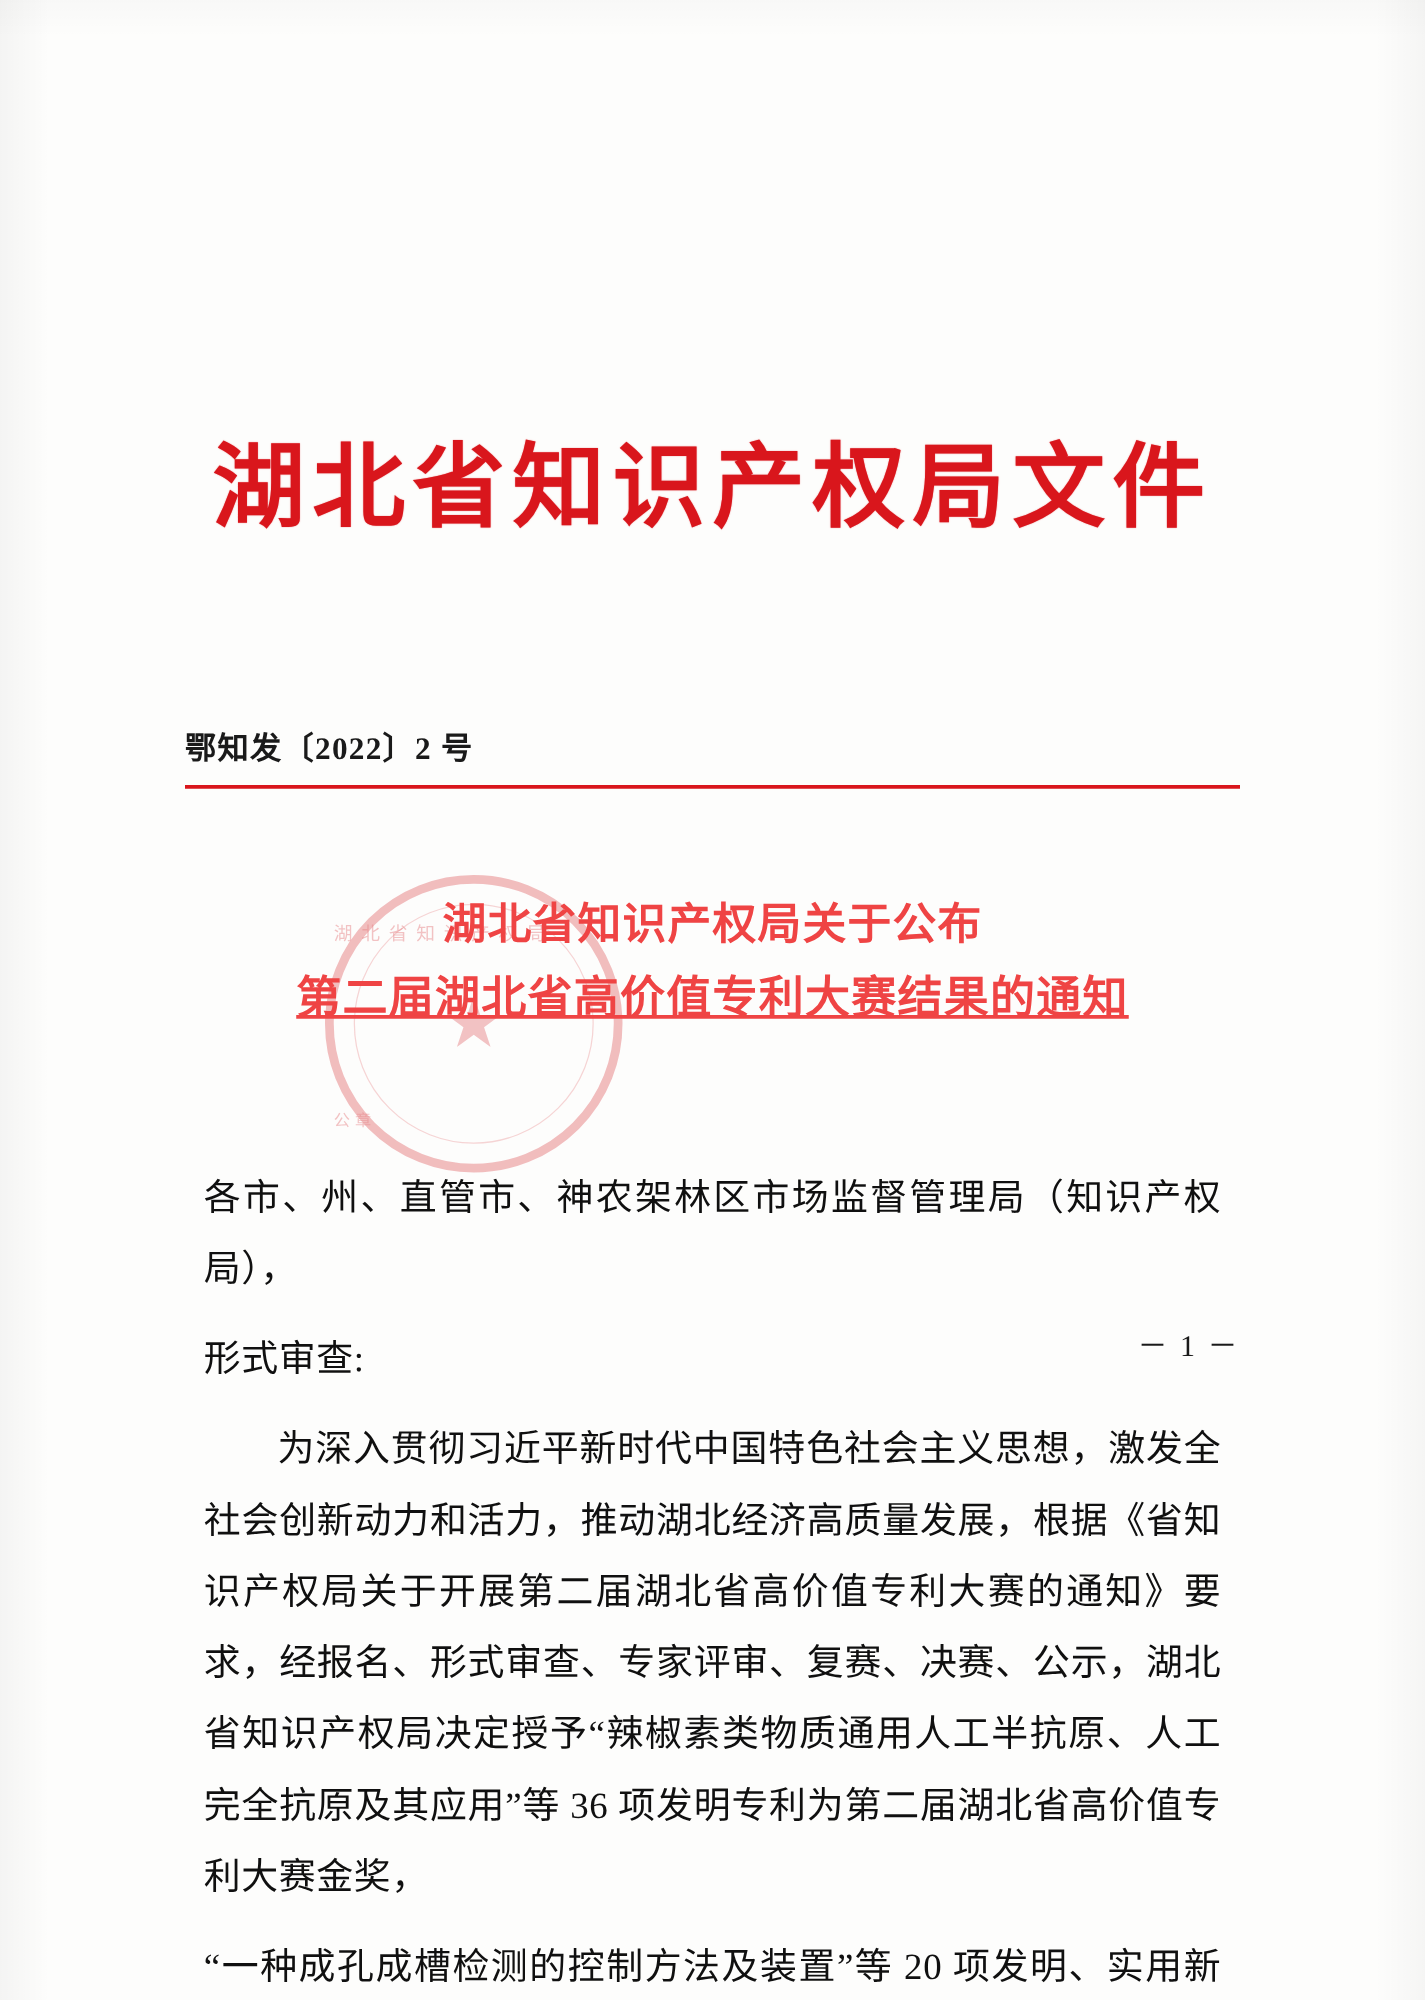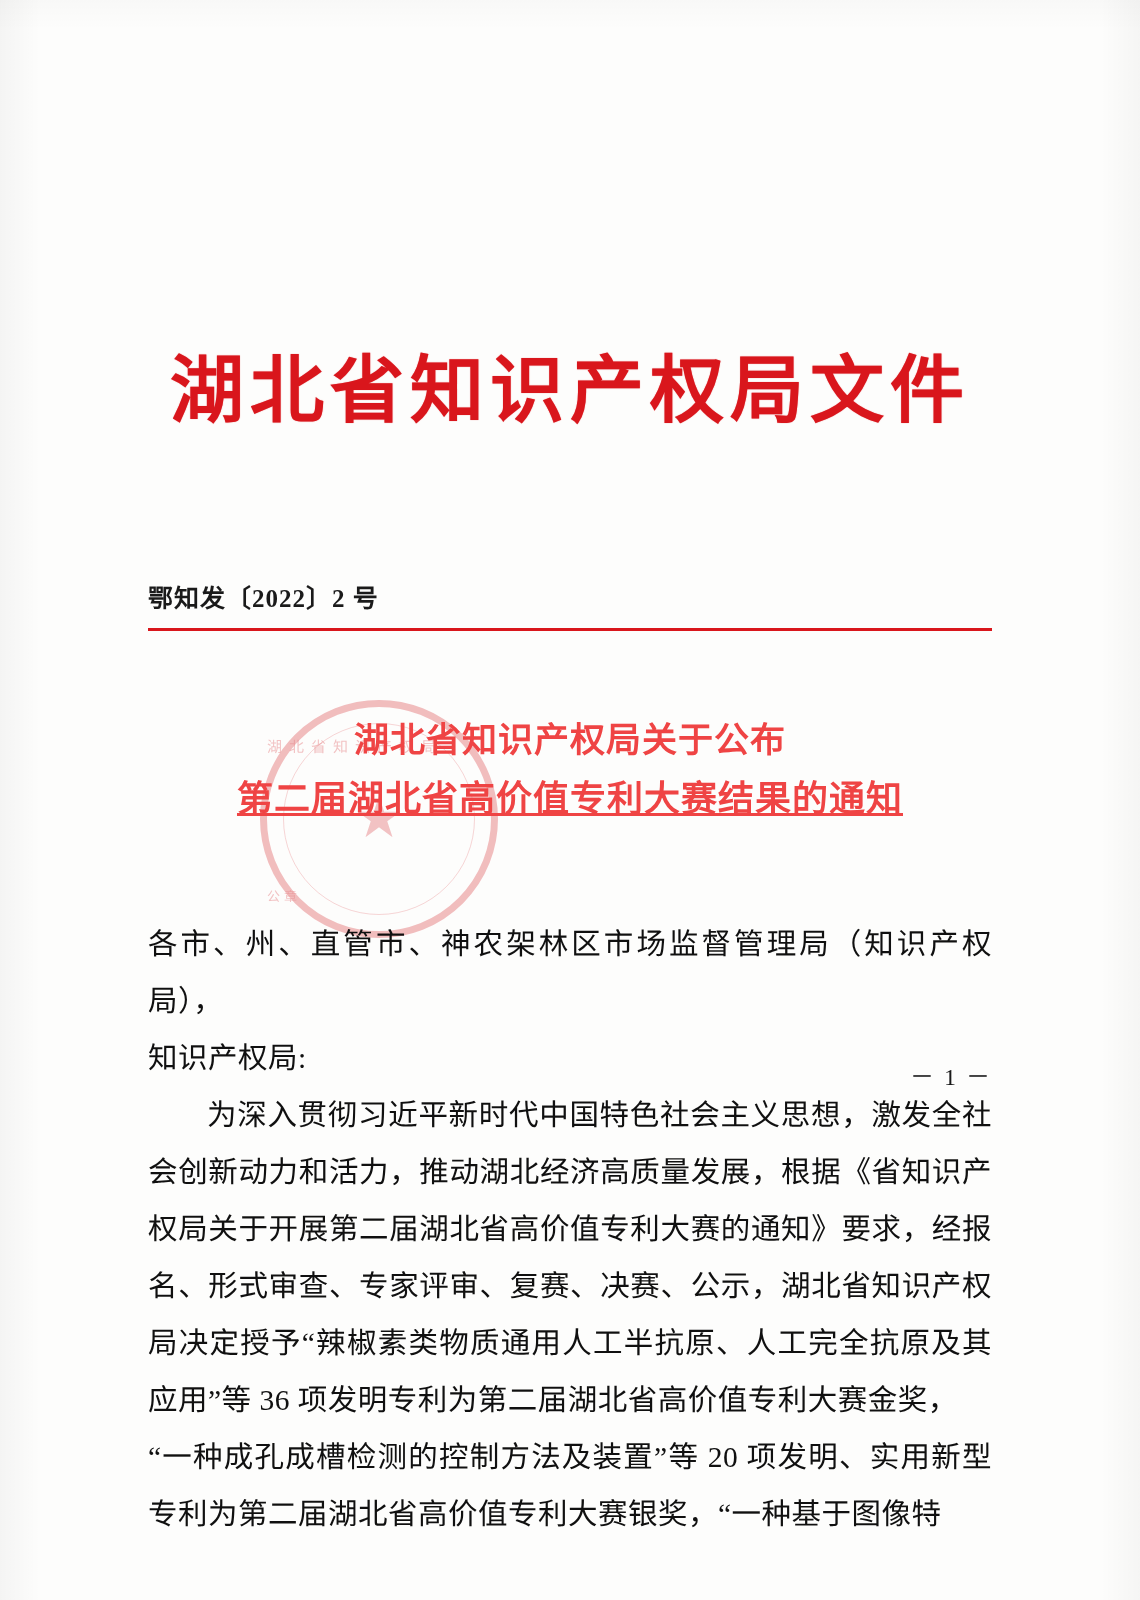--- a/index.html
+++ b/index.html
@@ -142,21 +142,21 @@
     left: 0;
     width: 844px;
     font-size: 29.5px;
     line-height: 57px;
     letter-spacing: 0.5px;
     color: #101010;
     font-family: "Liberation Serif", "DejaVu Serif", serif;
     z-index: 2;
   }
   .body-text p {
-    margin: 0;
+    margin: 15px;
     text-align: justify;
     text-justify: inter-ideograph;
     font-family: Liberation Serif, serif;
   }
   .body-text p.indent {
     text-indent: 2em;
   }
 
   .page-number {
     position: absolute;
@@ -189,21 +189,21 @@
       <div class="seal-text-bottom">公章</div>
     </div>
 
     <div class="subject">
       <div class="line1">湖北省知识产权局关于公布</div>
       <div class="line2">第二届湖北省高价值专利大赛结果的通知</div>
     </div>
 
     <div class="body-text">
       <p>各市、州、直管市、神农架林区市场监督管理局（知识产权局），</p>
-      <p>知识产权局:</p>
+      <p>形式审查:</p>
       <p class="indent">为深入贯彻习近平新时代中国特色社会主义思想，激发全社会创新动力和活力，推动湖北经济高质量发展，根据《省知识产权局关于开展第二届湖北省高价值专利大赛的通知》要求，经报名、形式审查、专家评审、复赛、决赛、公示，湖北省知识产权局决定授予“辣椒素类物质通用人工半抗原、人工完全抗原及其应用”等 36 项发明专利为第二届湖北省高价值专利大赛金奖，</p>
       <p>“一种成孔成槽检测的控制方法及装置”等 20 项发明、实用新型专利为第二届湖北省高价值专利大赛银奖，“一种基于图像特</p>
     </div>
 
     <div class="page-number">－ 1 －</div>
 
   </div>
 </div>
 
 </body></html>

